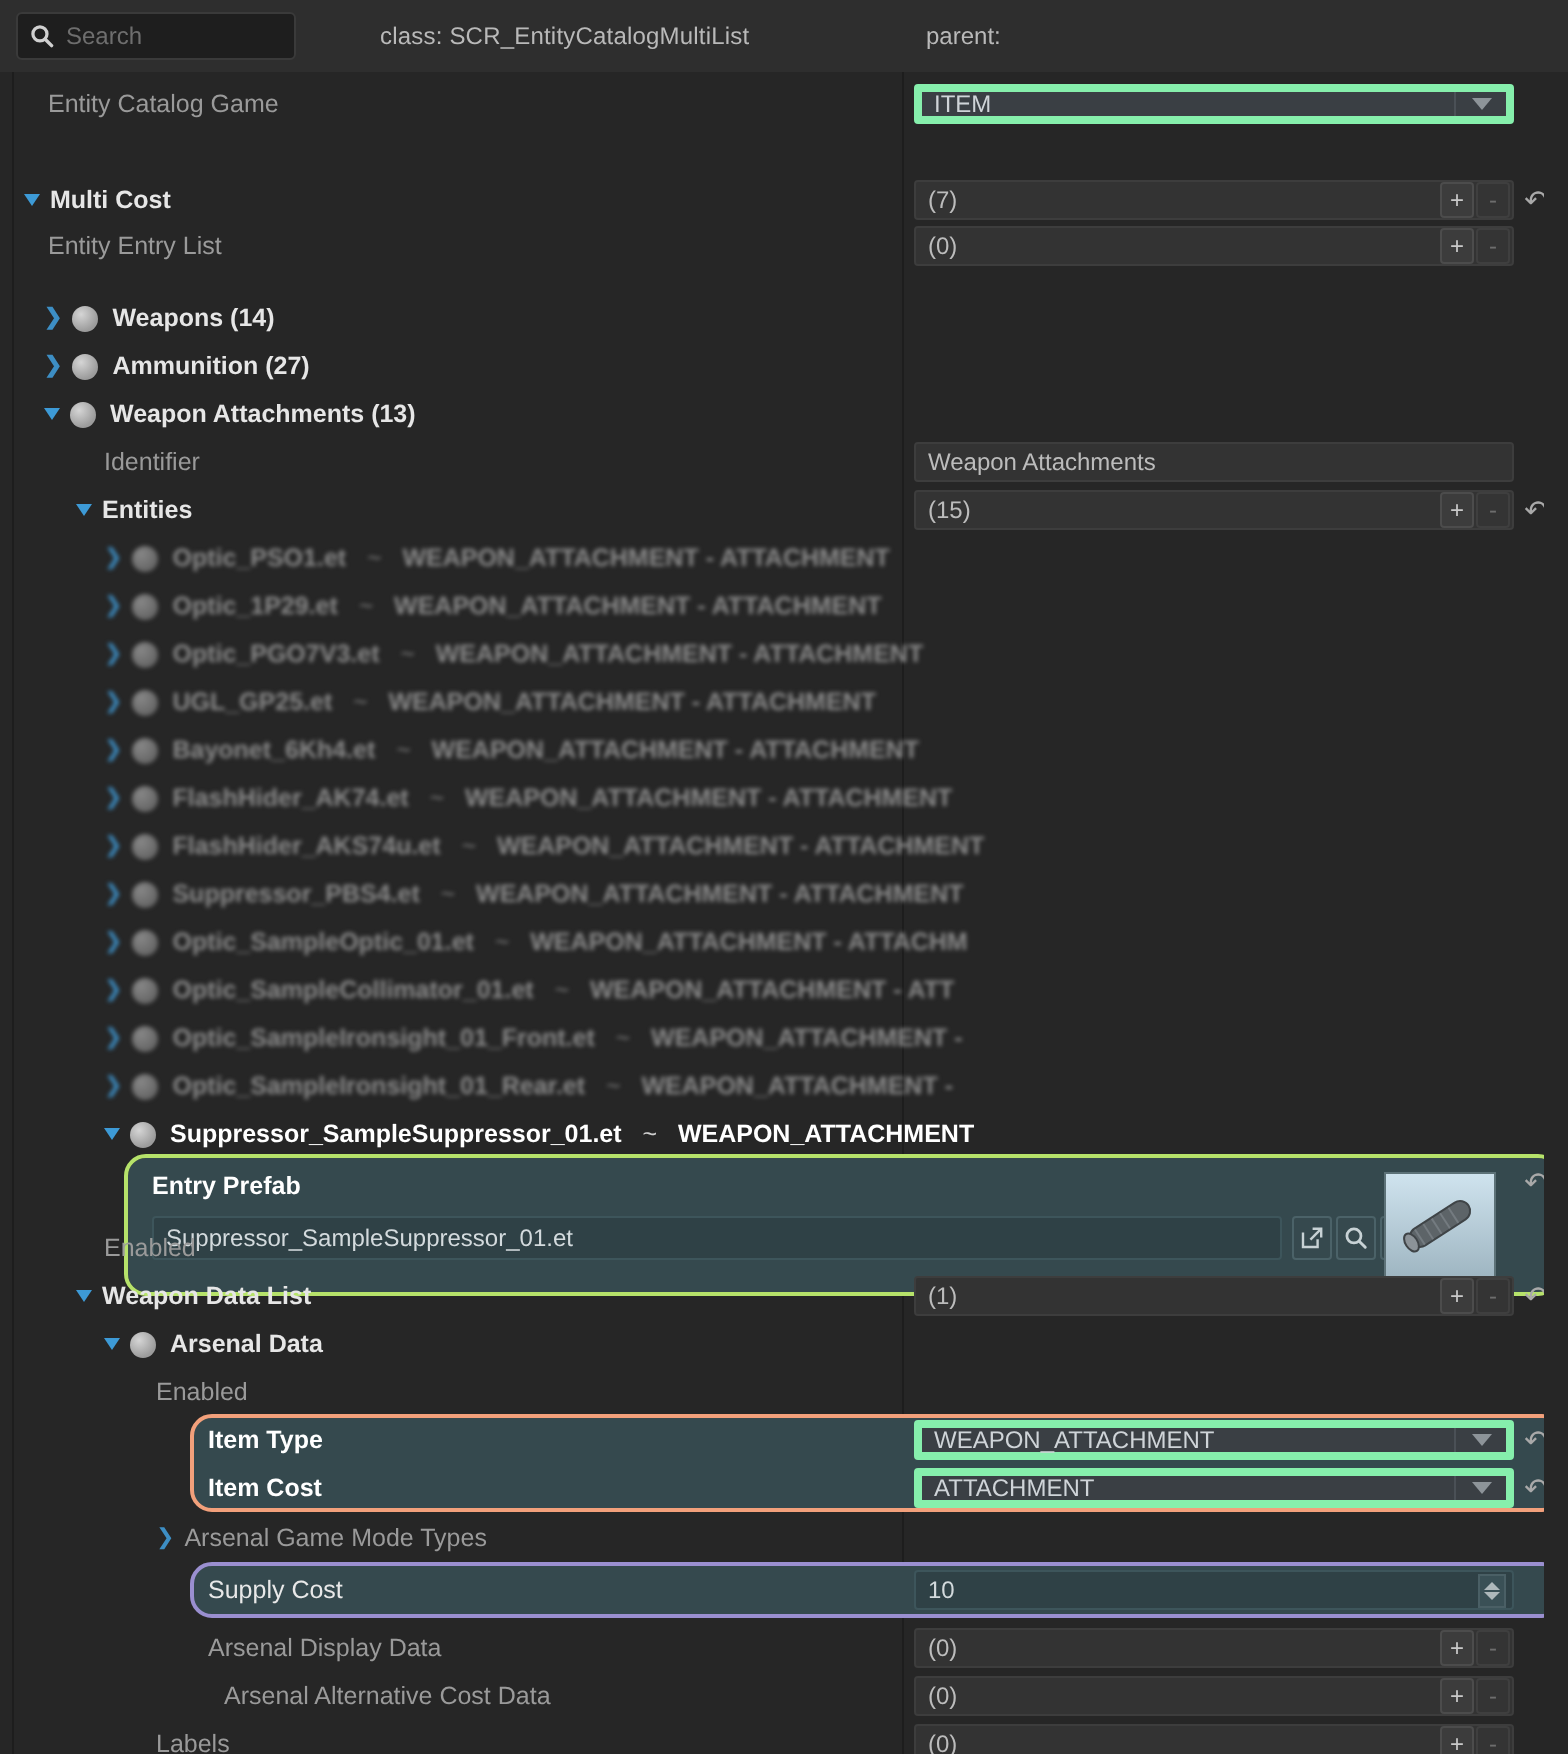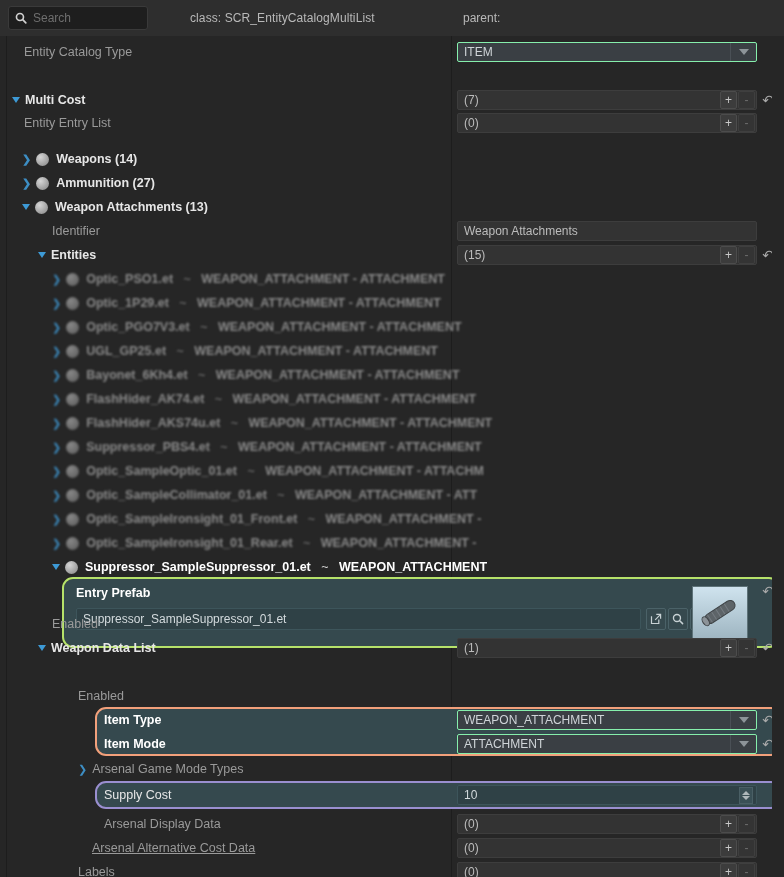--- a/index.html
+++ b/index.html
@@ -72,21 +72,21 @@
     display:inline-block; margin-right:7px; flex:none;
   }
 
   
   .val { position:absolute; top:2px; height:20px; }
   .field {
     background:#333333; border:1px solid #3d3d3d; border-radius:2px;
     color:#bcbcbc; font-size:12px; display:flex; align-items:center;
     padding-left:6px; height:20px;
   }
-  .combo { background:#3a3f44; border:1px solid #86efac; color:#cfd4d8; }
+  .combo { background:#3a3f44; border:4px solid #86efac; color:#cfd4d8; }
   .combo .caret {
     margin-left:auto; width:26px; height:100%;
     display:flex; align-items:center; justify-content:center;
     border-left:1px solid #4a5056;
   }
   .caret-tri { width:0;height:0;border-left:5px solid transparent;border-right:5px solid transparent;border-top:6px solid #8d9499; }
 
   .plusminus { display:flex; align-items:center; margin-left:auto; height:100%; }
   .pmbtn {
     width:17px; height:18px; display:flex; align-items:center; justify-content:center;
@@ -156,21 +156,21 @@
     </div>
     <div id="class-label">class: SCR_EntityCatalogMultiList</div>
   </div>
   <div id="parent-label">parent:</div>
 
   <div id="body">
     <div id="left-edge"></div>
     <div id="col-sep"></div>
 
     <div class="row" style="top:4px;">
-      <div class="lbl dim" style="left:24px;">Entity Catalog Type</div>
+      <div class="lbl dim" style="left:24px;">Entity Catalog Game</div>
       <div class="val field combo" style="left:457px; width:300px;">
         <span>ITEM</span>
         <span class="caret">
             <i class="caret-tri"></i>
           </span>
       </div>
     </div>
 
     <div class="row" style="top:28px;margin-top:47px;">
       <div class="lbl dim" style="left:24px;">Entity Entry List</div>
@@ -413,41 +413,48 @@
       <div class="val field" style="left:457px; width:300px;">
         <span>(1)</span>
         <span class="plusminus">
           <span class="pmbtn">+</span>
           <span class="pmbtn minus">-</span>
         </span>
       </div>
       <div class="revert" style="left:760px;">↶</div>
     </div>
 
+    <div class="row" style="top:624px;">
+      <div class="lbl bold" style="left:52px;">
+        <i class="tri tri-down"></i>
+        <span class="bullet"></span>
+        <span>Arsenal Data</span>
+      </div>
+    </div>
 
     <div class="row" style="top:648px;">
       <div class="lbl dim" style="left:78px;">Enabled</div>
 
     </div>
 
     <div class="tealfill" style="left:96px; top:673px; width:684px; height:45px;"></div>
 
     <div class="row" style="top:672px;">
       <div class="lbl hl" style="left:104px;">Item Type</div>
       <div class="val field combo" style="left:457px; width:300px;">
         <span>WEAPON_ATTACHMENT</span>
         <span class="caret">
             <i class="caret-tri"></i>
           </span>
       </div>
       <div class="revert" style="left:760px;">↶</div>
     </div>
 
     <div class="row" style="top:696px;">
-      <div class="lbl hl" style="left:104px;">Item Mode</div>
+      <div class="lbl hl" style="left:104px;">Item Cost</div>
       <div class="val field combo" style="left:457px; width:300px;">
         <span>ATTACHMENT</span>
         <span class="caret">
             <i class="caret-tri"></i>
           </span>
       </div>
       <div class="revert" style="left:760px;">↶</div>
     </div>
     <div class="hlbox hl-orange" style="left:95px; top:671px; width:687px; height:49px;"></div>
 
@@ -477,21 +484,21 @@
       <div class="val field" style="left:457px; width:300px;">
         <span>(0)</span>
         <span class="plusminus">
           <span class="pmbtn">+</span>
           <span class="pmbtn minus">-</span>
         </span>
       </div>
     </div>
 
     <div class="row" style="top:800px;">
-      <div class="lbl dim" style="left:92px;text-decoration:underline;">Arsenal Alternative Cost Data</div>
+      <div class="lbl dim" style="left:112px;">Arsenal Alternative Cost Data</div>
       <div class="val field" style="left:457px; width:300px;">
         <span>(0)</span>
         <span class="plusminus">
           <span class="pmbtn">+</span>
           <span class="pmbtn minus">-</span>
         </span>
       </div>
     </div>
 
     <div class="row" style="top:824px;">

